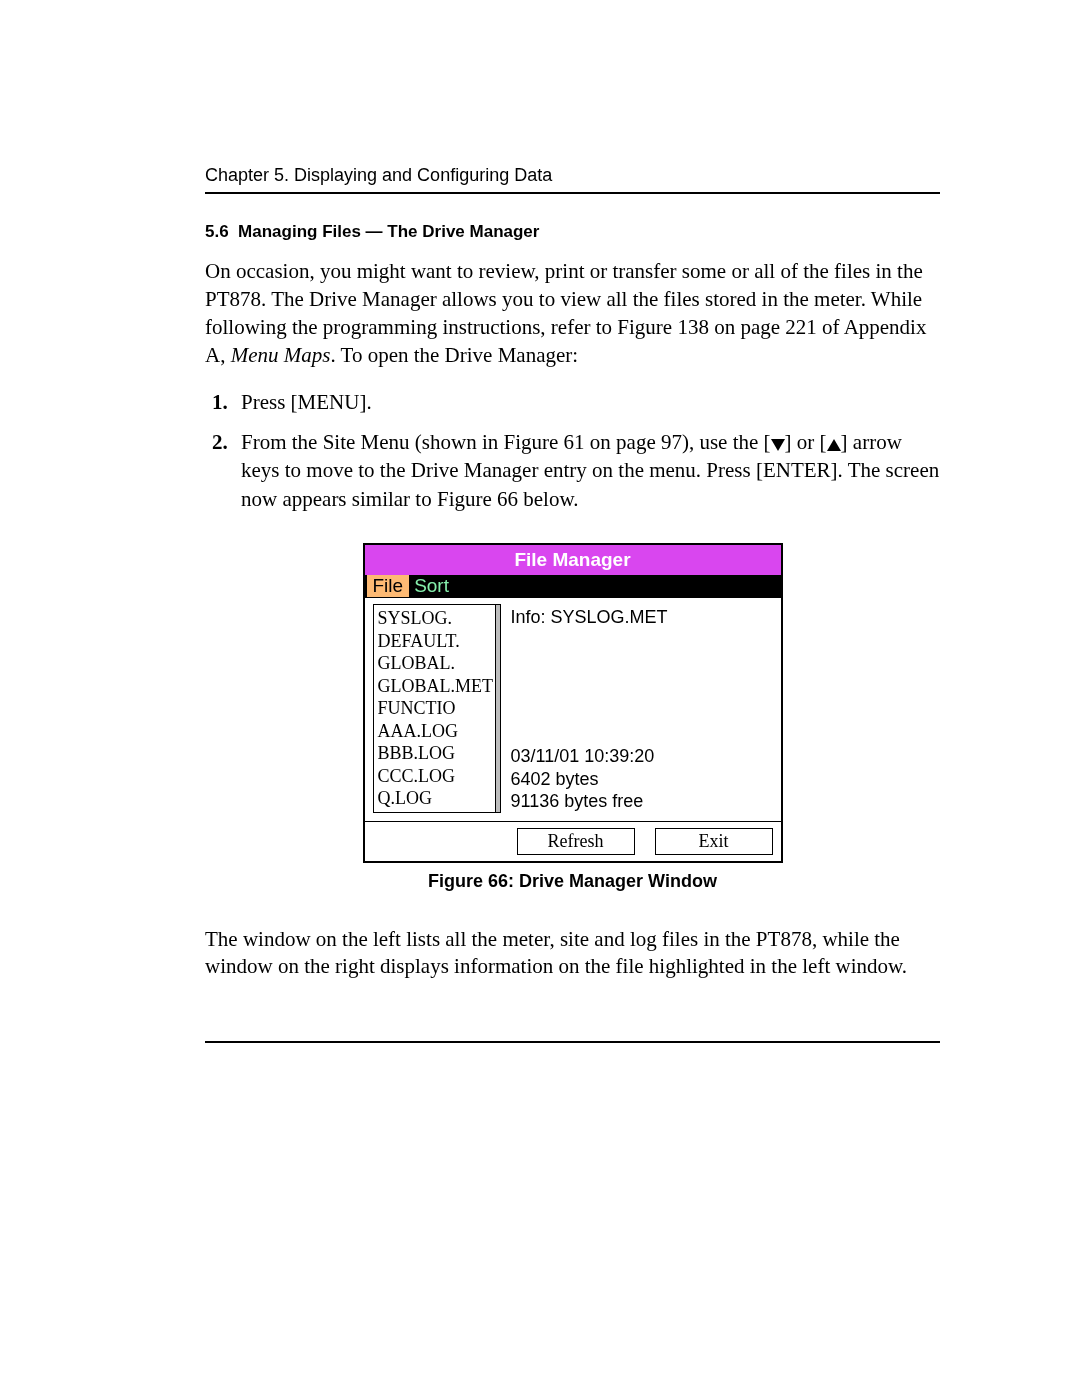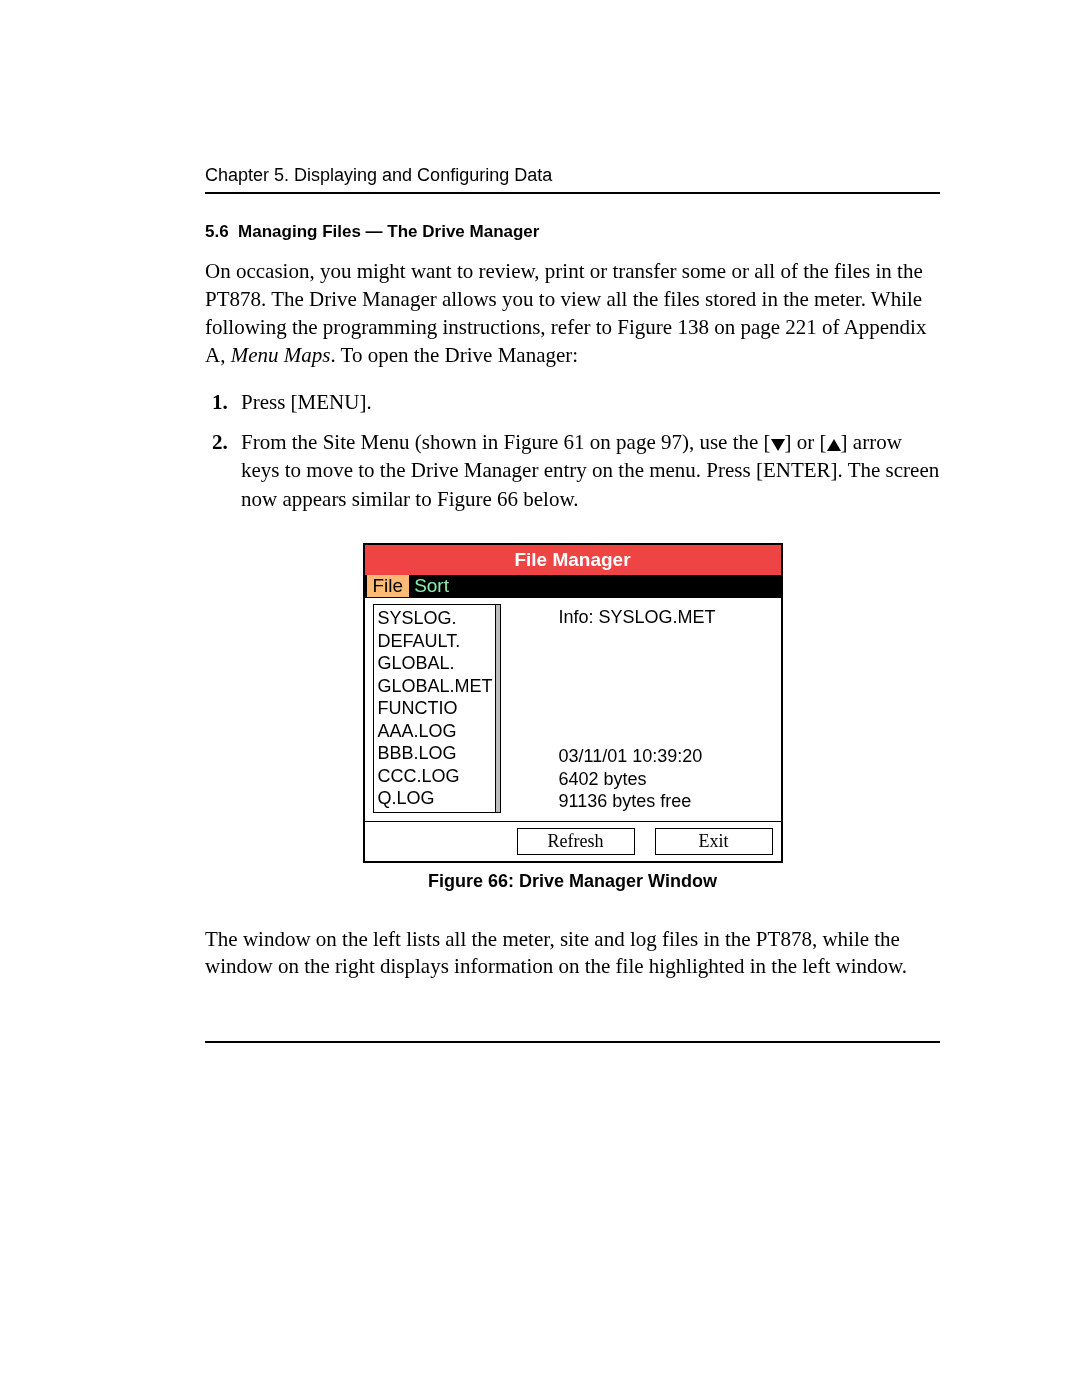--- a/index.html
+++ b/index.html
@@ -68,21 +68,21 @@
   .fm-wrap {
     width: 420px;
     margin: 0 auto 6px auto;
     font-family: Arial, Helvetica, sans-serif;
   }
   .fm-outer {
     border: 2px solid #000;
     background: #fff;
   }
   .fm-title {
-    background: #ef4444;
+    background: #d946ef;
     color: #fff;
     text-align: center;
     font-weight: bold;
     font-size: 19px;
     padding: 4px 0;
   }
   .fm-menubar {
     display: flex;
     align-items: stretch;
     background: #000;
@@ -109,20 +109,21 @@
     padding: 6px 8px 8px 8px;
     gap: 10px;
     min-height: 200px;
     position: relative;
     box-sizing: border-box;
   }
   .fm-left {
     width: 128px;
     display: flex;
     align-items: stretch;
+    font-family: Liberation Serif, serif;
   }
   .fm-list-box {
     border: 1px solid #000;
     flex: 1;
     padding: 2px 2px 2px 4px;
     font-size: 18px;
     line-height: 1.25;
     display: flex;
     flex-direction: column;
   }
@@ -133,21 +134,20 @@
     border-left: none;
   }
   .fm-right {
     flex: 1;
     font-size: 18px;
     line-height: 1.25;
     padding-top: 2px;
     display: flex;
     flex-direction: column;
     justify-content: space-between;
-    margin-left: 48px;
   }
   .fm-bottom {
     border-top: 1px solid #000;
     padding: 6px 8px;
     display: flex;
     gap: 20px;
   }
   .fm-spacer { width: 135px; }
   .fm-btn {
     border: 1px solid #000;

